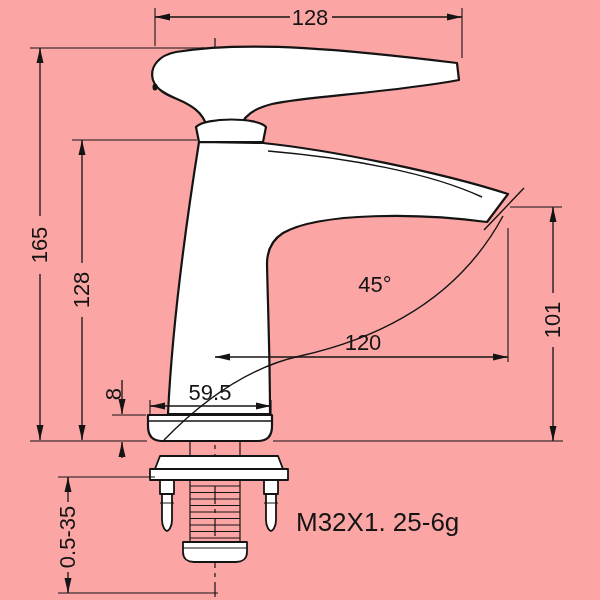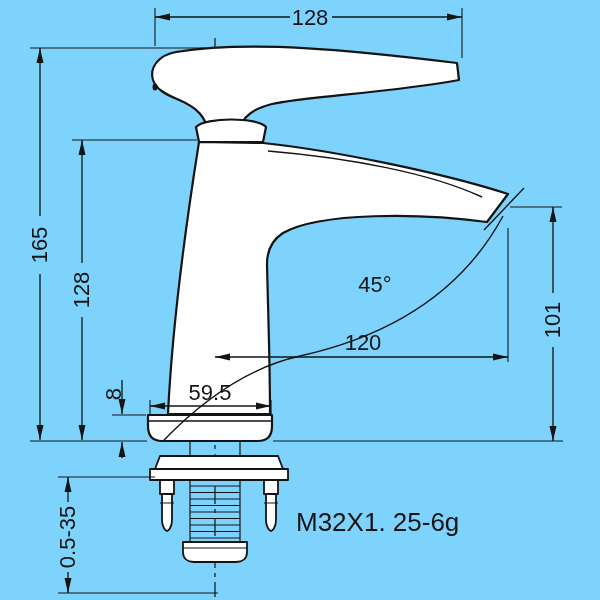--- a/index.html
+++ b/index.html
@@ -4,21 +4,21 @@
 <style>
   html, body {
     margin: 0;
     padding: 0;
     background: #ffffff;
   }
   .canvas {
     position: relative;
     width: 600px;
     height: 600px;
-    background: #7dd3fc;
+    background: #fca5a5;
     overflow: hidden;
   }
   svg text {
     font-family: "Liberation Sans", sans-serif;
     fill: #141414;
   }
   .dim-text { font-size: 22px; }
   .thread-text { font-size: 26px; }
   .part { fill: #ffffff; stroke: #141414; stroke-width: 2.2; stroke-linejoin: round; }
   .part-thin { fill: none; stroke: #141414; stroke-width: 1.4; }

